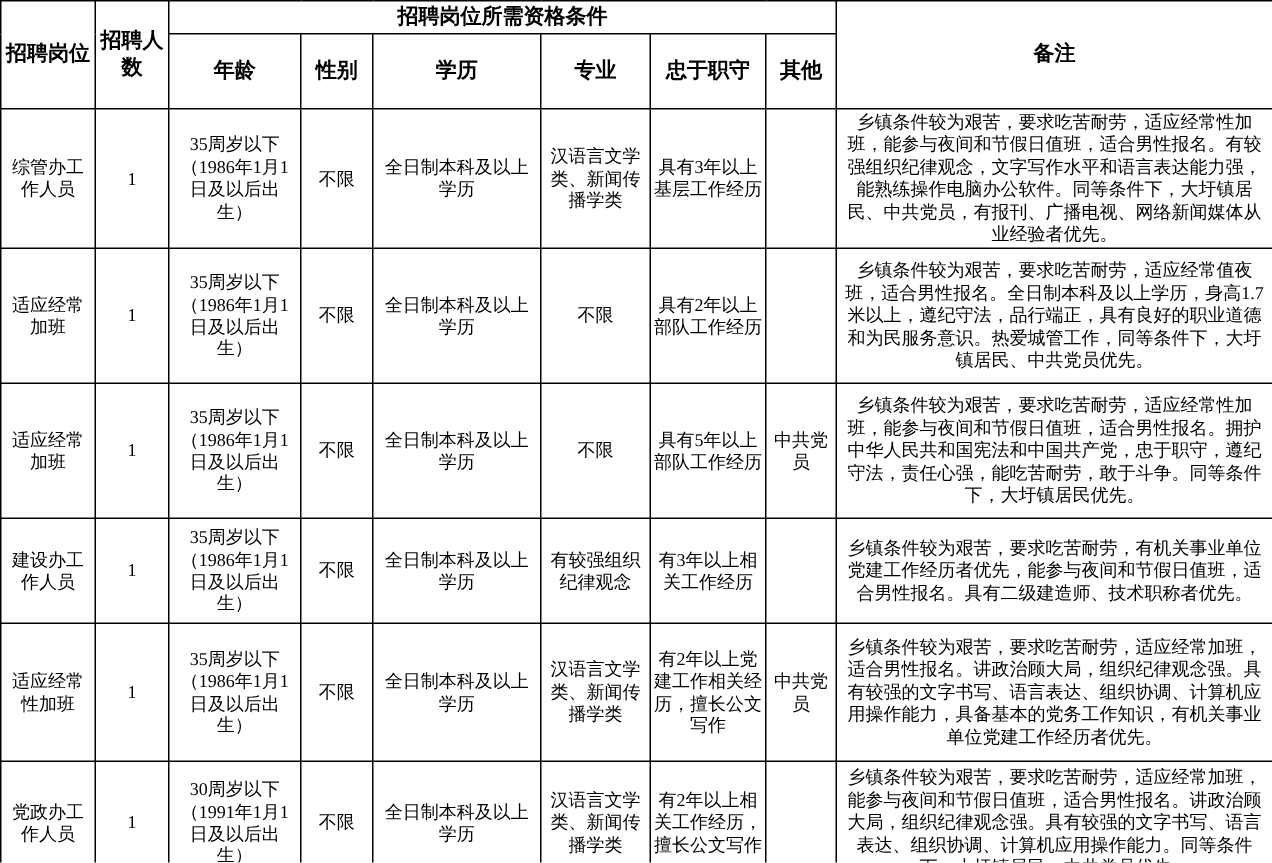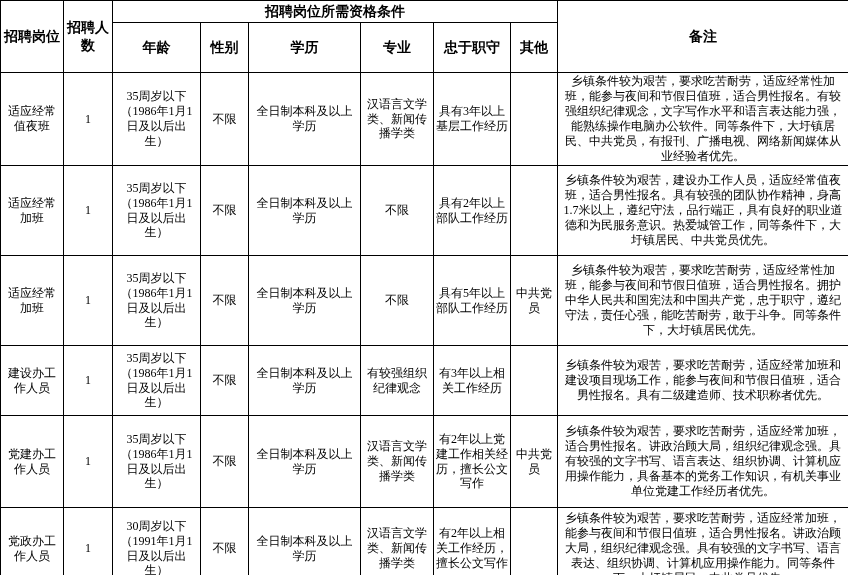--- a/index.html
+++ b/index.html
@@ -87,41 +87,41 @@
       <th>年龄</th>
       <th>性别</th>
       <th>学历</th>
       <th>专业</th>
       <th>忠于职守</th>
       <th>其他</th>
     </tr>
   </thead>
   <tbody>
   <tr>
-    <td class="c-position">适应经常值夜班</td>
+    <td class="c-position">综管办工作人员</td>
     <td class="c-headcount">1</td>
     <td class="c-age">35周岁以下（1986年1月1日及以后出生）</td>
     <td class="c-gender">不限</td>
     <td class="c-education">全日制本科及以上学历</td>
     <td class="c-major">汉语言文学类、新闻传播学类</td>
     <td class="c-experience">具有3年以上基层工作经历</td>
     <td class="c-other"></td>
     <td class="c-remarks">乡镇条件较为艰苦，要求吃苦耐劳，适应经常性加班，能参与夜间和节假日值班，适合男性报名。有较强组织纪律观念，文字写作水平和语言表达能力强，能熟练操作电脑办公软件。同等条件下，大圩镇居民、中共党员，有报刊、广播电视、网络新闻媒体从业经验者优先。</td>
   </tr>
 
   <tr>
     <td class="c-position">适应经常加班</td>
     <td class="c-headcount">1</td>
     <td class="c-age">35周岁以下（1986年1月1日及以后出生）</td>
     <td class="c-gender">不限</td>
     <td class="c-education">全日制本科及以上学历</td>
     <td class="c-major">不限</td>
     <td class="c-experience">具有2年以上部队工作经历</td>
     <td class="c-other"></td>
-    <td class="c-remarks">乡镇条件较为艰苦，建设办工作人员，适应经常值夜班，适合男性报名。具有较强的团队协作精神，身高1.7米以上，遵纪守法，品行端正，具有良好的职业道德和为民服务意识。热爱城管工作，同等条件下，大圩镇居民、中共党员优先。</td>
+    <td class="c-remarks">乡镇条件较为艰苦，要求吃苦耐劳，适应经常值夜班，适合男性报名。全日制本科及以上学历，身高1.7米以上，遵纪守法，品行端正，具有良好的职业道德和为民服务意识。热爱城管工作，同等条件下，大圩镇居民、中共党员优先。</td>
   </tr>
 
   <tr>
     <td class="c-position">适应经常加班</td>
     <td class="c-headcount">1</td>
     <td class="c-age">35周岁以下（1986年1月1日及以后出生）</td>
     <td class="c-gender">不限</td>
     <td class="c-education">全日制本科及以上学历</td>
     <td class="c-major">不限</td>
     <td class="c-experience">具有5年以上部队工作经历</td>
@@ -131,25 +131,25 @@
 
   <tr>
     <td class="c-position">建设办工作人员</td>
     <td class="c-headcount">1</td>
     <td class="c-age">35周岁以下（1986年1月1日及以后出生）</td>
     <td class="c-gender">不限</td>
     <td class="c-education">全日制本科及以上学历</td>
     <td class="c-major">有较强组织纪律观念</td>
     <td class="c-experience">有3年以上相关工作经历</td>
     <td class="c-other"></td>
-    <td class="c-remarks">乡镇条件较为艰苦，要求吃苦耐劳，适应经常加班和建设项目现场工作，能参与夜间和节假日值班，适合男性报名。具有二级建造师、技术职称者优先。</td>
+    <td class="c-remarks">乡镇条件较为艰苦，要求吃苦耐劳，有机关事业单位党建工作经历者优先，能参与夜间和节假日值班，适合男性报名。具有二级建造师、技术职称者优先。</td>
   </tr>
 
   <tr>
-    <td class="c-position">党建办工作人员</td>
+    <td class="c-position">适应经常性加班</td>
     <td class="c-headcount">1</td>
     <td class="c-age">35周岁以下（1986年1月1日及以后出生）</td>
     <td class="c-gender">不限</td>
     <td class="c-education">全日制本科及以上学历</td>
     <td class="c-major">汉语言文学类、新闻传播学类</td>
     <td class="c-experience">有2年以上党建工作相关经历，擅长公文写作</td>
     <td class="c-other">中共党员</td>
     <td class="c-remarks">乡镇条件较为艰苦，要求吃苦耐劳，适应经常加班，适合男性报名。讲政治顾大局，组织纪律观念强。具有较强的文字书写、语言表达、组织协调、计算机应用操作能力，具备基本的党务工作知识，有机关事业单位党建工作经历者优先。</td>
   </tr>
 

